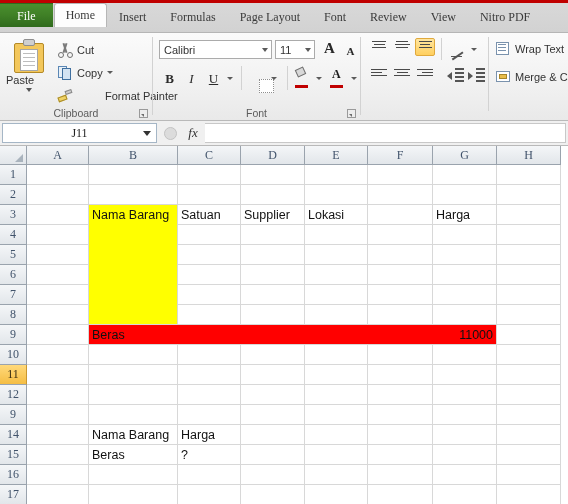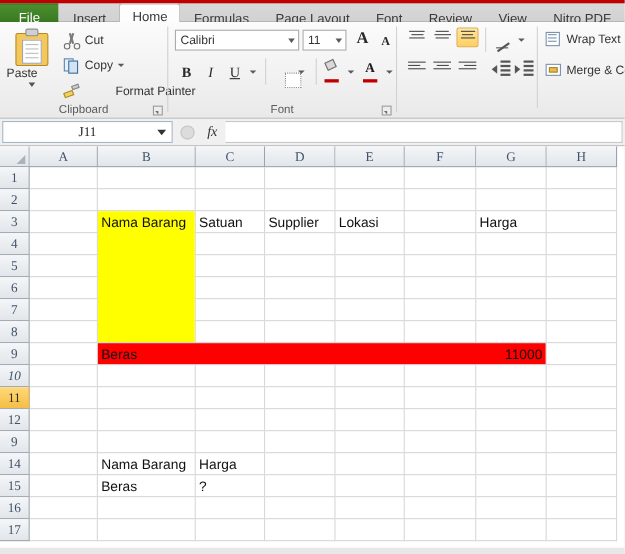--- a/index.html
+++ b/index.html
@@ -8,23 +8,24 @@
     width: 568px; height: 504px;
     overflow: hidden;
     font-family: "Liberation Sans", sans-serif;
     background: #fff;
   }
   #app { position: relative; width: 568px; height: 504px; background: #e8e8e8; }
 
   
   .tabstrip {
     position: relative;
-    height: 20px;
+    height: 33px;
     background: linear-gradient(to bottom,#d9d9d9 0%, #d2d2d2 100%);
     border-bottom: 1px solid #b6b6b6;
+    font-family: Liberation Serif, serif;
   }
   .redbar { position:absolute; left:0; top:0; width:100%; height:3px; background:#c00000; }
   .tabs { position:absolute; left:0; top:3px; height:24px; display:flex; align-items:flex-end; }
   .tab {
     height: 22px; line-height: 22px; padding: 0 11px;
     font-size: 12px; color: #3a3a3a; white-space: nowrap;
     border: 1px solid transparent; border-bottom: none;
     border-radius: 3px 3px 0 0;
   }
   .tab.file {
@@ -169,22 +170,22 @@
 </style>
 </head>
 <body>
 
 <div id="app">
 
   <div class="tabstrip">
     <div class="redbar"></div>
     <div class="tabs" id="tabs-host">
         <div class="tab file">File</div>
+        <div class="tab active">Home</div>
         <div class="tab">Insert</div>
-        <div class="tab active">Home</div>
         <div class="tab">Formulas</div>
         <div class="tab">Page Layout</div>
         <div class="tab">Font</div>
         <div class="tab">Review</div>
         <div class="tab">View</div>
         <div class="tab">Nitro PDF</div>
       </div>
   </div>
 
   <div class="ribbon">
@@ -468,21 +469,21 @@
       <div class="cell" style="left: 497px; top: 159px; width: 64px; height: 20px;"></div>
       <div class="rowhead" style="top: 179px; height: 20px; line-height: 19px;">9</div>
       <div class="cell" style="left: 27px; top: 179px; width: 62px; height: 20px;"></div>
       <div class="cell" style="left: 89px; top: 179px; width: 89px; height: 20px;"></div>
       <div class="cell" style="left: 178px; top: 179px; width: 63px; height: 20px;"></div>
       <div class="cell" style="left: 241px; top: 179px; width: 64px; height: 20px;"></div>
       <div class="cell" style="left: 305px; top: 179px; width: 63px; height: 20px;"></div>
       <div class="cell" style="left: 368px; top: 179px; width: 65px; height: 20px;"></div>
       <div class="cell" style="left: 433px; top: 179px; width: 64px; height: 20px;"></div>
       <div class="cell" style="left: 497px; top: 179px; width: 64px; height: 20px;"></div>
-      <div class="rowhead" style="top: 199px; height: 20px; line-height: 19px; font-style: italic;">10</div>
+      <div class="rowhead" style="top: 199px; height: 20px; line-height: 19px;">10</div>
       <div class="cell" style="left: 27px; top: 199px; width: 62px; height: 20px;"></div>
       <div class="cell" style="left: 89px; top: 199px; width: 89px; height: 20px;"></div>
       <div class="cell" style="left: 178px; top: 199px; width: 63px; height: 20px;"></div>
       <div class="cell" style="left: 241px; top: 199px; width: 64px; height: 20px;"></div>
       <div class="cell" style="left: 305px; top: 199px; width: 63px; height: 20px;"></div>
       <div class="cell" style="left: 368px; top: 199px; width: 65px; height: 20px;"></div>
       <div class="cell" style="left: 433px; top: 199px; width: 64px; height: 20px;"></div>
       <div class="cell" style="left: 497px; top: 199px; width: 64px; height: 20px;"></div>
       <div class="rowhead sel" style="top: 219px; height: 20px; line-height: 19px;">11</div>
       <div class="cell" style="left: 27px; top: 219px; width: 62px; height: 20px;"></div>

